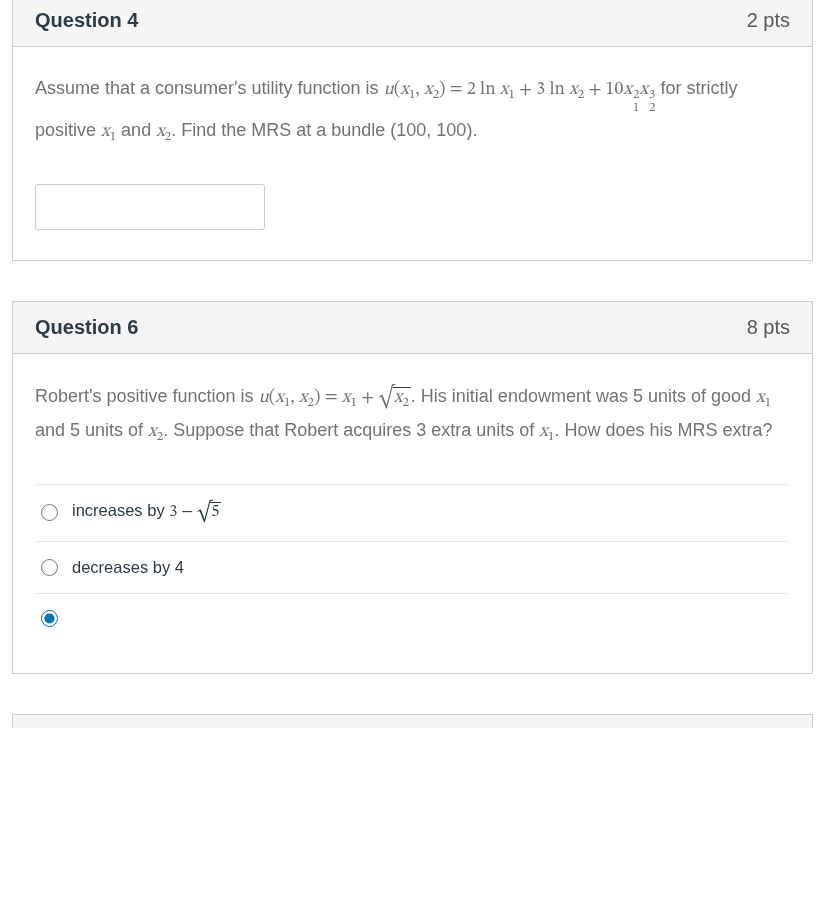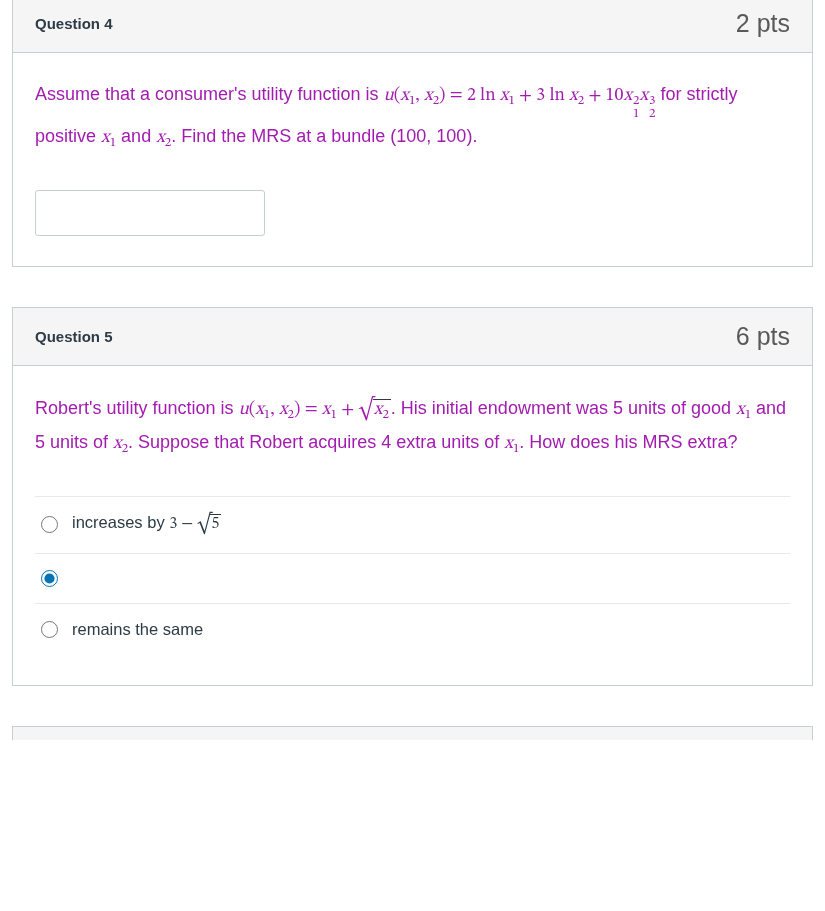--- a/index.html
+++ b/index.html
@@ -21,36 +21,36 @@
     }
     .question-header {
       display: flex;
       justify-content: space-between;
       align-items: center;
       padding: 14px 22px;
       border-bottom: 1px solid #c7cdd1;
       background: #f5f5f5;
     }
     .question-title {
-      font-size: 15px;
+      font-size: 20px;
       font-weight: 700;
       color: #2d3b45;
     }
     .question-pts {
-      font-size: 25px;
+      font-size: 20px;
       font-weight: 400;
       color: #595959;
     }
     .question-body {
       padding: 26px 22px 30px 22px;
     }
     .prompt {
       font-size: 18px;
       line-height: 1.7;
-      color: #a21caf;
+      color: #737373;
       margin-bottom: 36px;
     }
     
     .math {
       font-family: "Cambria Math", "STIX Two Math", "Latin Modern Math", Georgia, serif;
       font-style: italic;
     }
     .math .up { font-style: normal; }
     .math sub, .math sup {
       font-size: 0.72em;
@@ -148,44 +148,44 @@
       <span class="math">x<sub>1</sub></span>
       <span> and </span>
       <span class="math">x<sub>2</sub></span><span>. Find the MRS at a bundle (100, 100).</span>
     </p>
     <input type="text" class="text-input" value="" style="">
   </div>
 </div>
 
 <div class="question-block">
   <div class="question-header">
-    <div class="question-title">Question 5</div>
-    <div class="question-pts">6 pts</div>
+    <div class="question-title">Question 6</div>
+    <div class="question-pts">8 pts</div>
   </div>
   <div class="question-body">
     <p class="prompt">
-      <span>Robert's utility function is </span>
+      <span>Robert's positive function is </span>
       <span class="math">u<span class="up">(</span>x<sub>1</sub><span class="up">,</span> x<sub>2</sub><span class="up">)</span> <span class="up">=</span> x<sub>1</sub> <span class="up">+</span> <span class="sqrt-wrap"><span class="sqrt-sym">√</span><span class="sqrt-body">x<sub>2</sub></span></span></span><span>. His initial endowment was 5 units of good </span>
       <span class="math">x<sub>1</sub></span>
       <span> and 5 units of </span>
-      <span class="math">x<sub>2</sub></span><span>. Suppose that Robert acquires 4 extra units of </span>
+      <span class="math">x<sub>2</sub></span><span>. Suppose that Robert acquires 3 extra units of </span>
       <span class="math">x<sub>1</sub></span><span>. How does his MRS extra?</span>
     </p>
 
     <div class="options">
       <label class="option-row">
         <input type="radio" name="q5" style="">
         <span class="option-label">
           <span>increases by </span><span class="math"><span class="up">3</span> <span class="up">−</span> <span class="sqrt-wrap"><span class="sqrt-sym">√</span><span class="sqrt-body"><span class="up">5</span></span></span></span>
         </span>
       </label>
       <label class="option-row">
-        <input type="radio" name="q5" checked="" style="">
+        <input type="radio" name="q5" style="">
+        <span class="option-label">decreases by 4</span>
       </label>
       <label class="option-row">
-        <input type="radio" name="q5" style="">
-        <span class="option-label">remains the same</span>
+        <input type="radio" name="q5" checked="" style="">
       </label>
     </div>
   </div>
 </div>
 
 <div class="bottom-stub"></div>
 
 </body></html>

